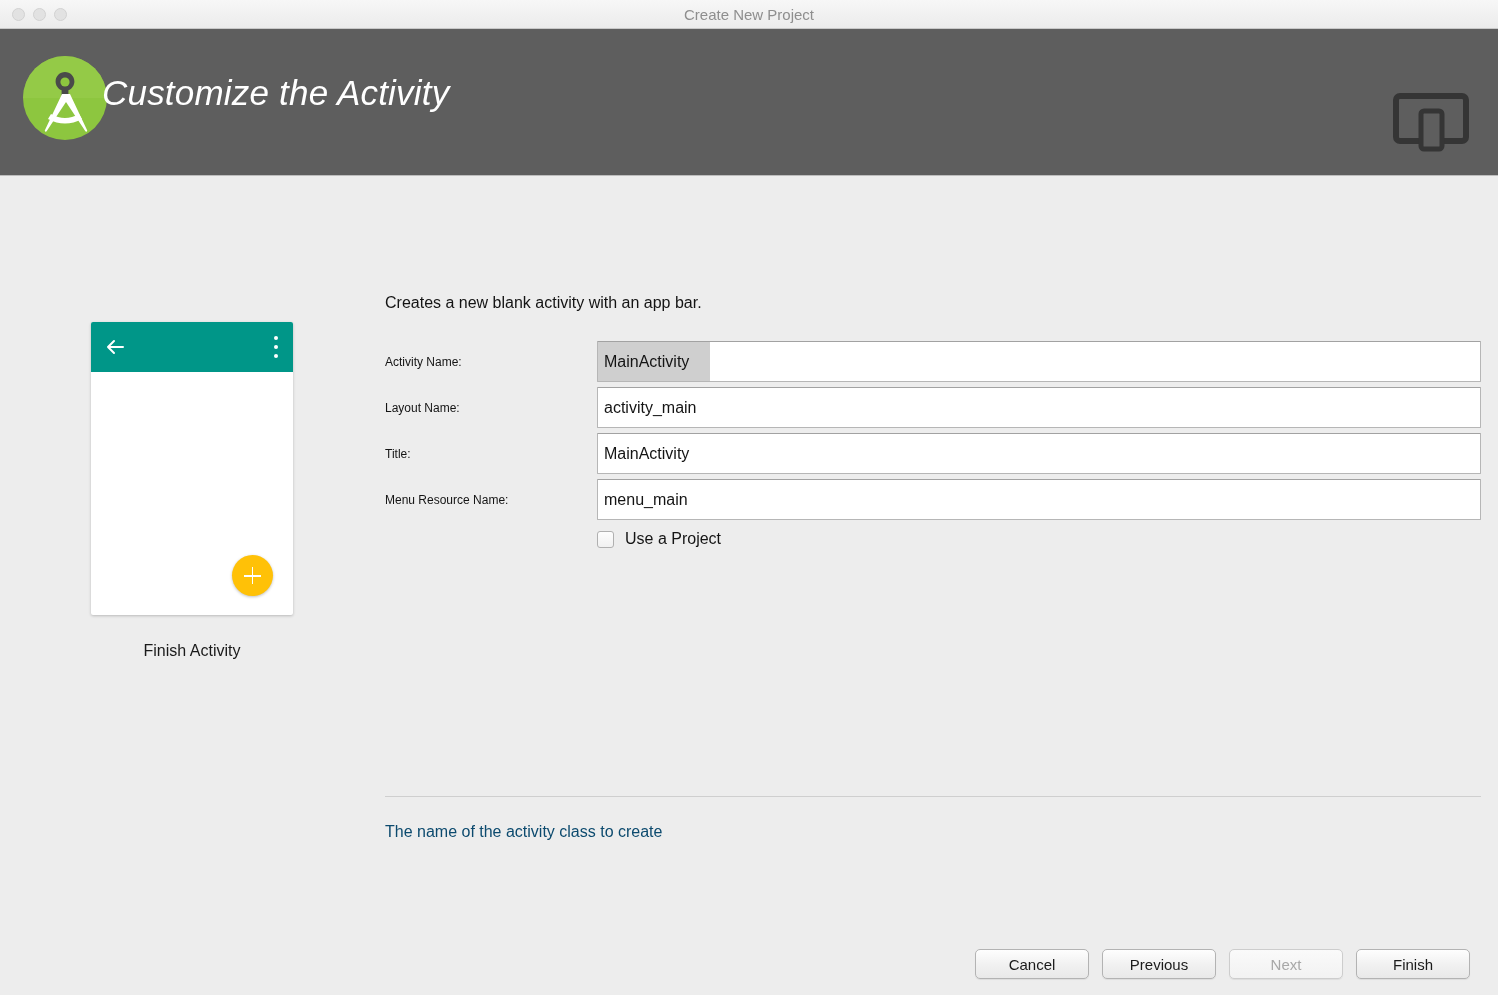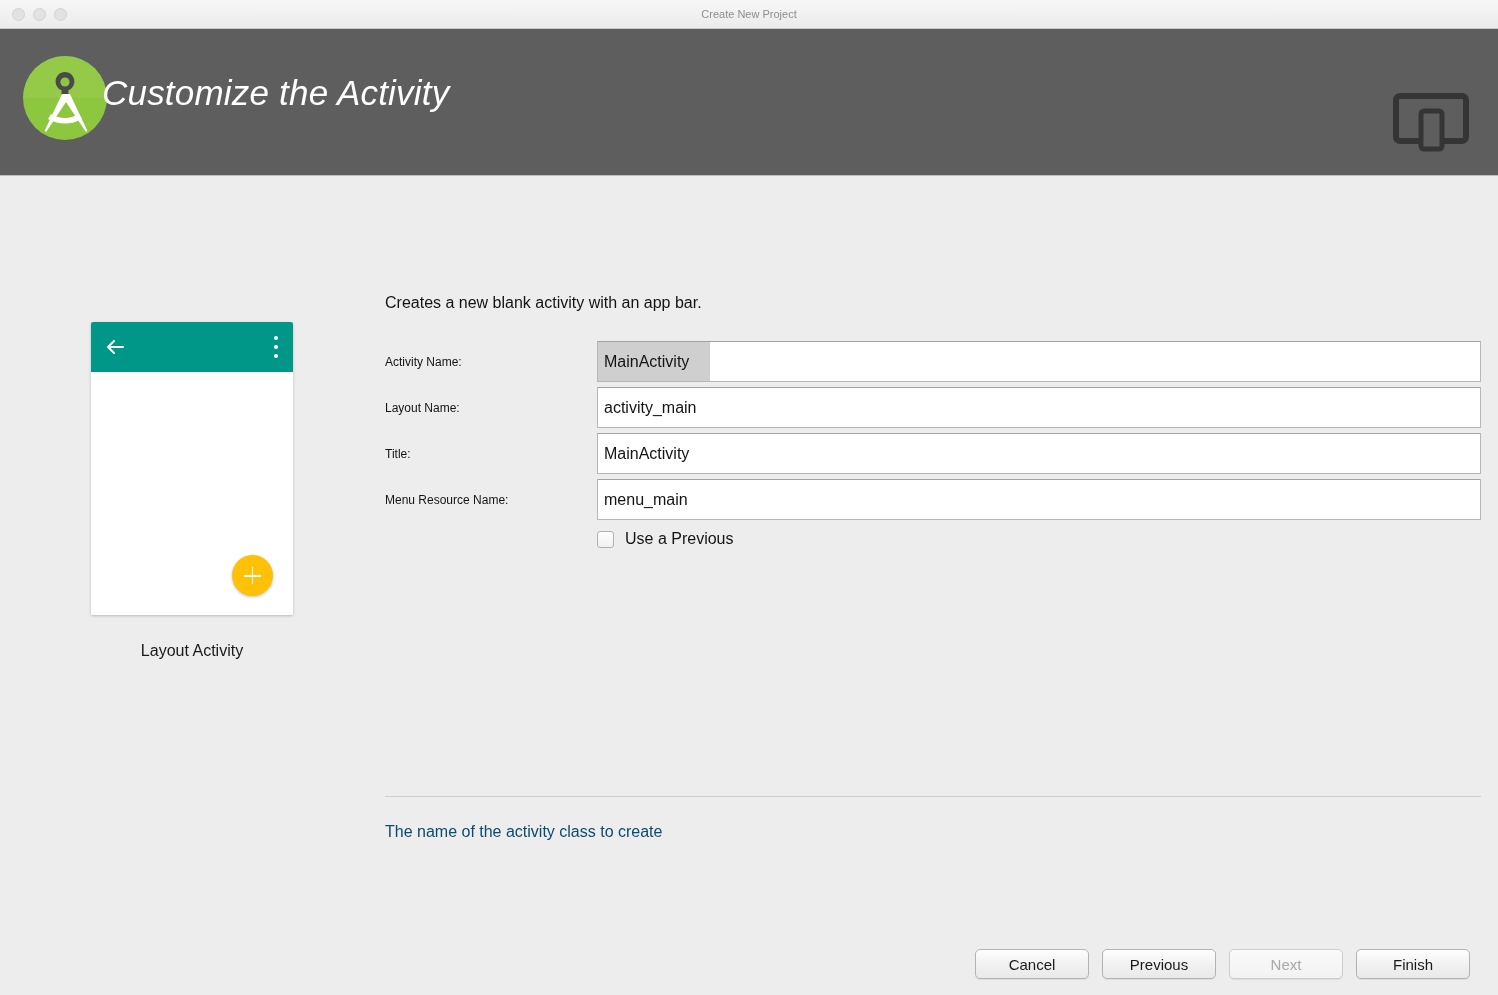--- a/index.html
+++ b/index.html
@@ -50,21 +50,21 @@
     box-sizing: border-box;
   }
   .title-text {
     position: absolute;
     top: 0;
     left: 0;
     width: 1498px;
     height: 29px;
     line-height: 29px;
     text-align: center;
-    font-size: 11px;
+    font-size: 15px;
     color: #8e8e8e;
   }
 
   
   .header {
     position: absolute;
     top: 29px; left: 0;
     width: 1498px;
     height: 147px;
     background: #5e5e5e;
@@ -340,21 +340,21 @@
             <i></i>
               <i></i>
               <i></i>
           </span>
         </div>
         <div class="fab">
           <span class="plus-h"></span>
             <span class="plus-v"></span>
         </div>
       </div>
-      <div class="preview-label">Layout Activity</div>
+      <div class="preview-label">Finish Activity</div>
     </div>
 
     <div class="form">
       <div class="form-desc">Creates a new blank activity with an app bar.</div>
 
       <div class="field-row">
         <label class="field-label">Activity Name:</label>
         <input class="field-input selected-text" type="text" value="MainActivity" style="">
       </div>
 
@@ -368,21 +368,21 @@
         <input class="field-input" type="text" value="MainActivity" style="">
       </div>
 
       <div class="field-row">
         <label class="field-label">Menu Resource Name:</label>
         <input class="field-input" type="text" value="menu_main" style="">
       </div>
 
       <div class="checkbox-row">
         <span class="checkbox"></span>
-        <span class="checkbox-label">Use a Previous</span>
+        <span class="checkbox-label">Use a Project</span>
       </div>
     </div>
 
     <div class="separator"></div>
     <div class="hint-text">The name of the activity class to create</div>
   </div>
 
   <div class="footer">
     <button class="btn">Cancel</button>
     <button class="btn">Previous</button>

